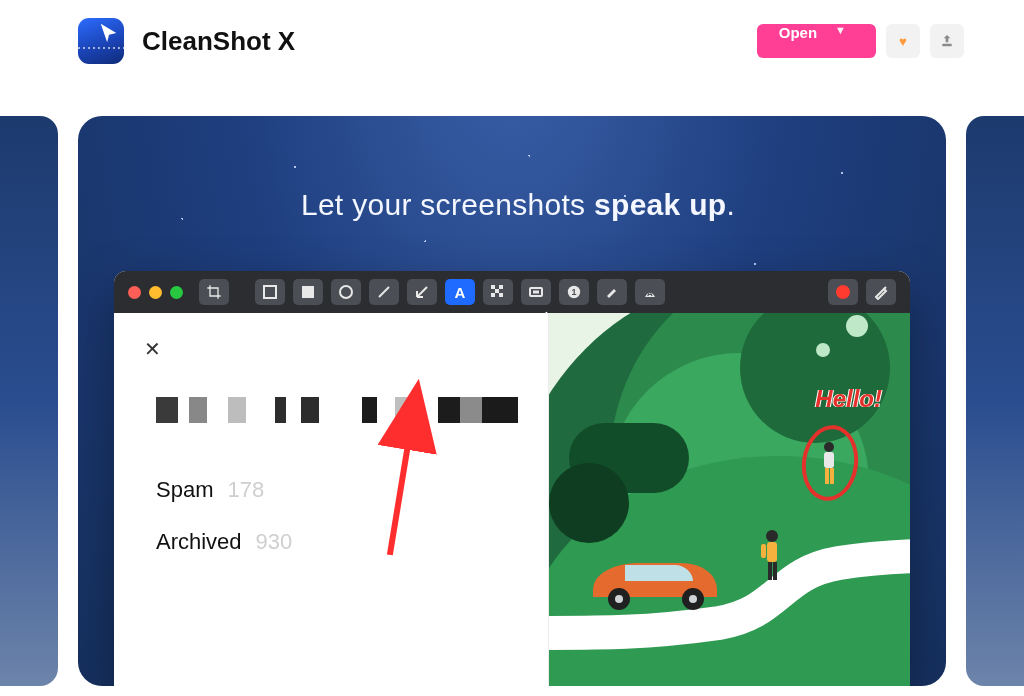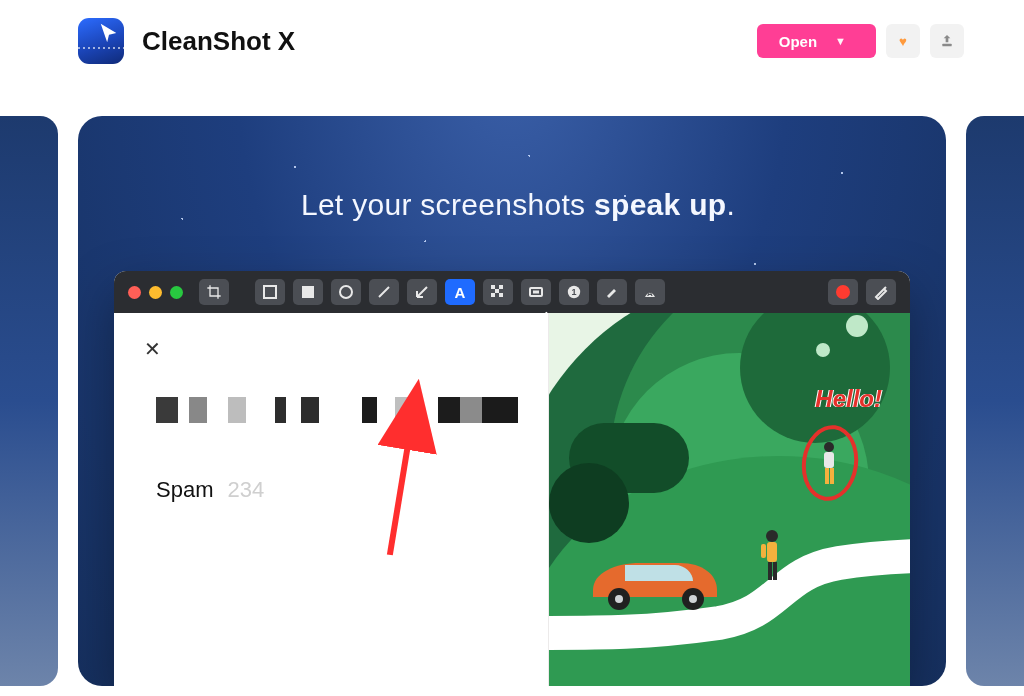--- a/index.html
+++ b/index.html
@@ -21,21 +21,21 @@
     background: repeating-linear-gradient(90deg,#fff 0 2px,transparent 2px 5px);
     opacity:.6;
   }
   .app-icon svg{position:absolute; right:4px; top:4px;}
   .app-title { font-size:26px; font-weight:700; color:#111; }
 
   .header-actions{ display:flex; align-items:center; gap:10px; }
   .open-btn{
     background:#ff3e95; color:#fff; font-weight:600; font-size:15px;
     border:none; border-radius:6px; height:34px; padding:0 30px 0 22px;
-    display:flex; align-items:center; gap:18px; cursor:pointer;
+    display:flex; gap:18px; cursor:pointer;
     position:relative;
   }
   .open-btn .caret{ font-size:11px; opacity:.95;}
   .square-btn{
     width:34px; height:34px; border-radius:6px; border:none; cursor:pointer;
     display:flex; align-items:center; justify-content:center;
     background:#f2f2f2; color:#777;
   }
   .square-btn.heart{ color:#ff9a3d; }
 
@@ -324,21 +324,25 @@
               <marker id="ah" markerWidth="14" markerHeight="14" refX="10" refY="5" orient="auto">
                 <path d="M0 0 L12 5 L0 10 Z" fill="#ff2e2e"></path>
               </marker>
             </defs>
             <line x1="10" y1="150" x2="120" y2="25" stroke="#ff2e2e" stroke-width="6" marker-end="url(#ah)"></line>
           </svg>
 
           <div class="list">
             <div class="list-row">
               <span class="name">Spam</span>
-              <span class="count">234</span>
+              <span class="count">178</span>
+            </div>
+            <div class="list-row">
+              <span class="name">Archived</span>
+              <span class="count">930</span>
             </div>
           </div>
         </div>
 
         <div class="pane right">
           <div class="pane-close">✕</div>
           <div class="illu">
             <div class="sky"></div>
             <div class="hill1"></div>
             <div class="hill2"></div>

